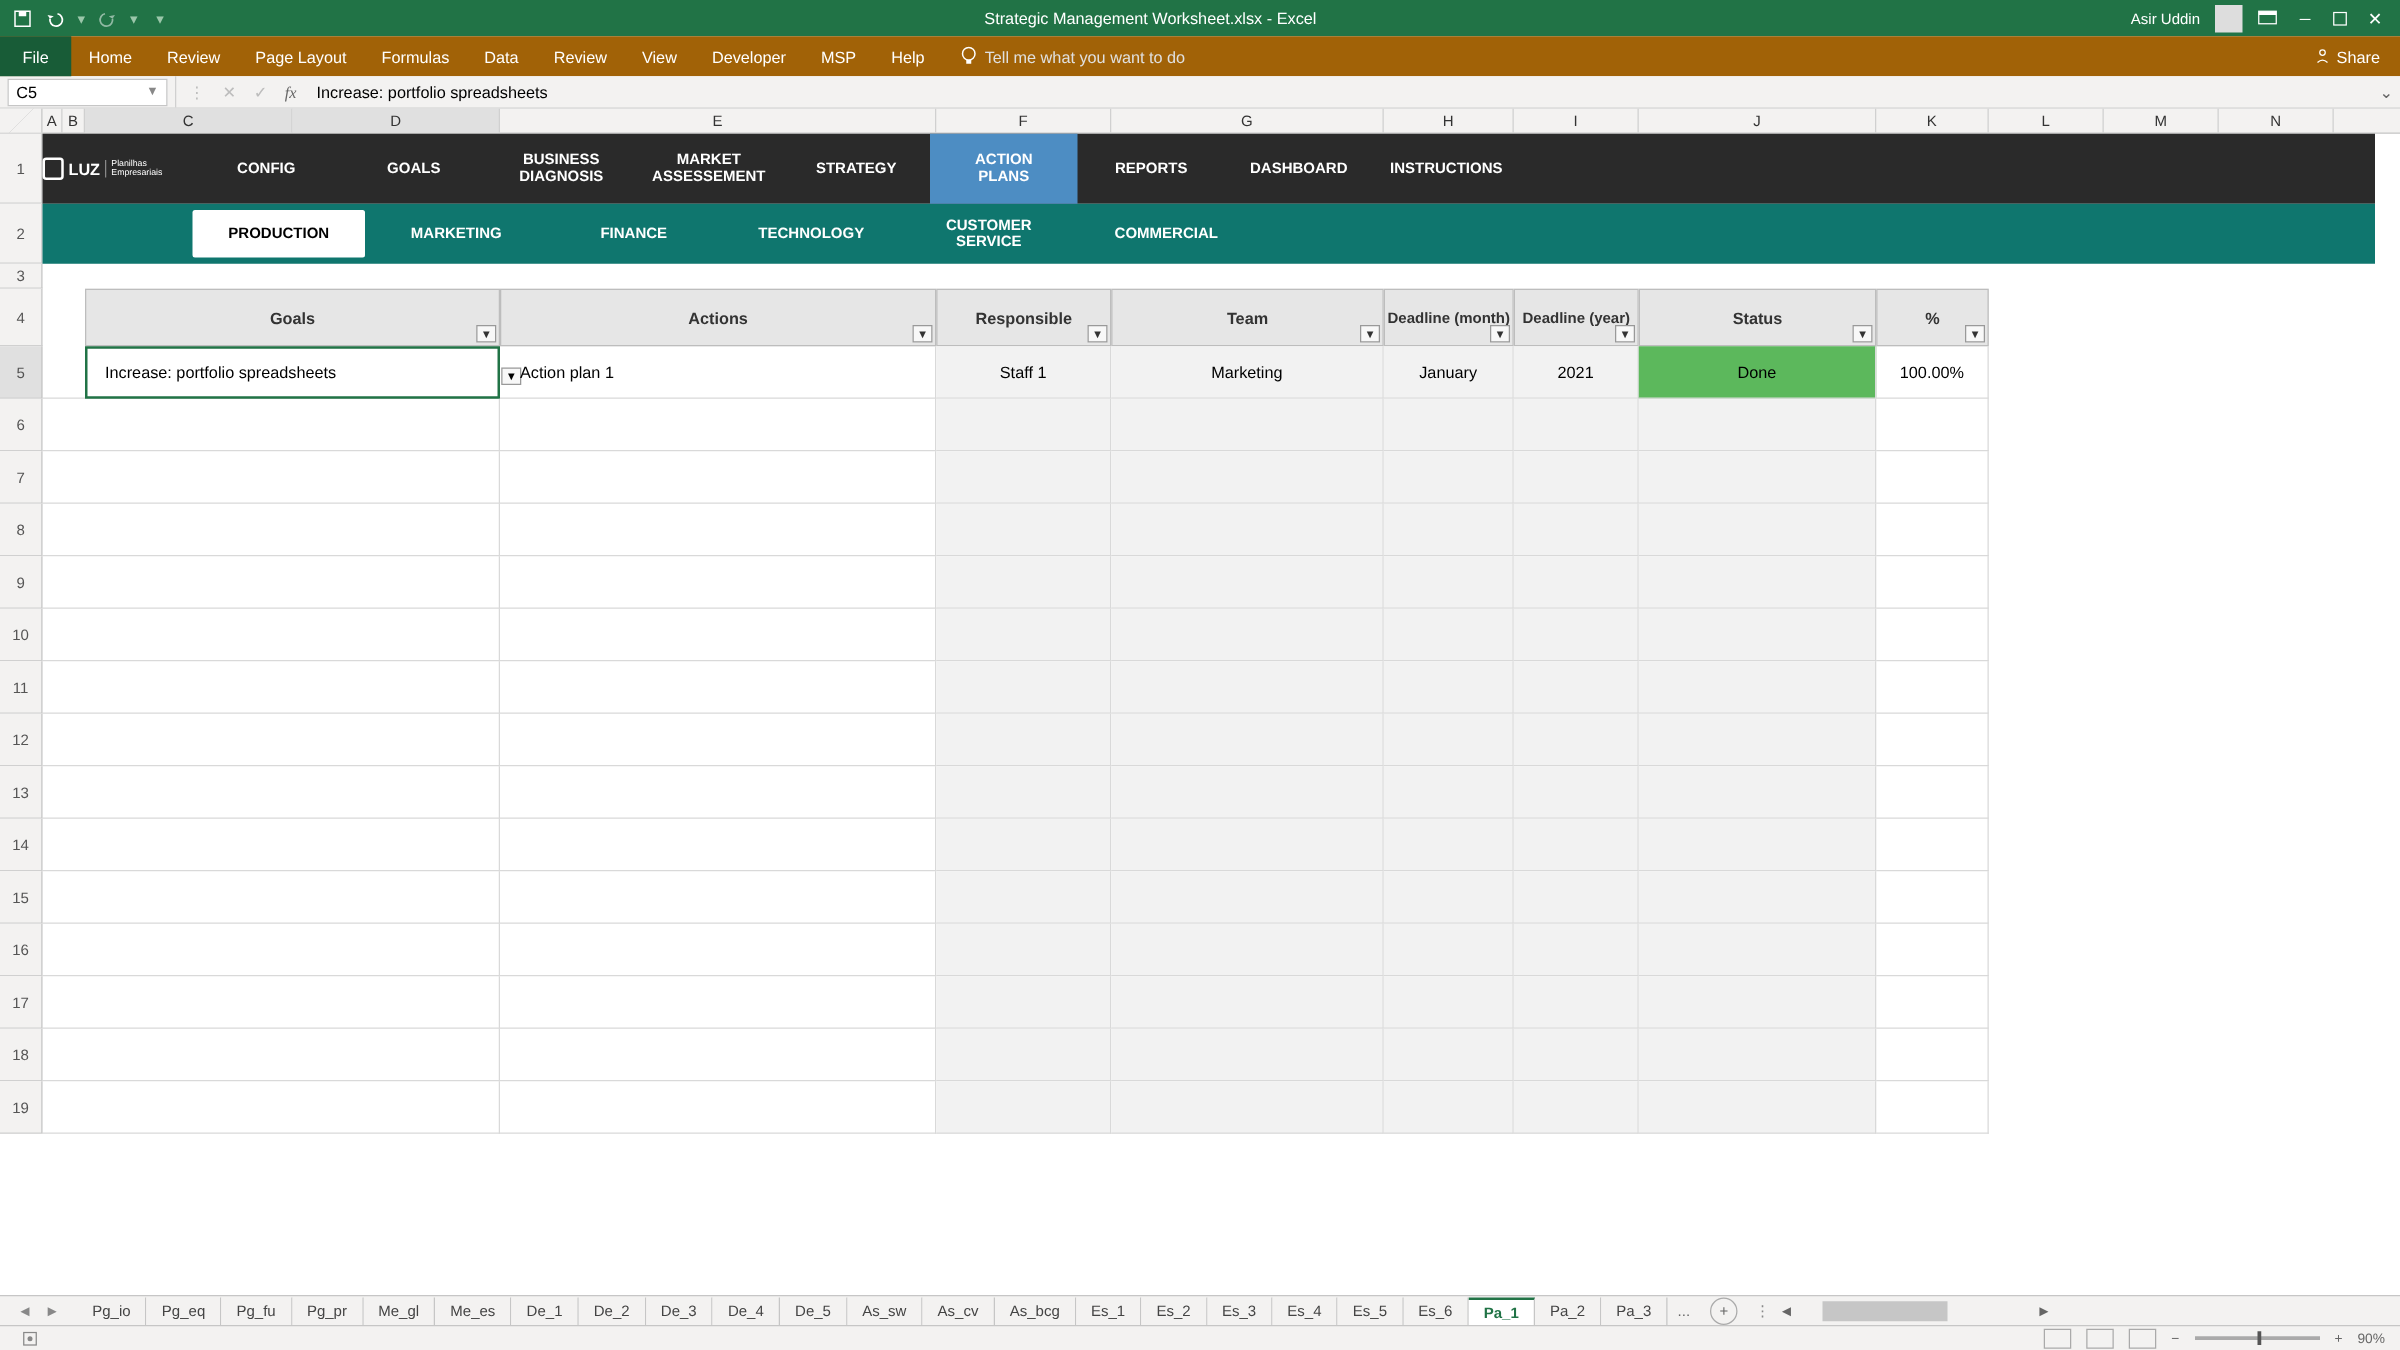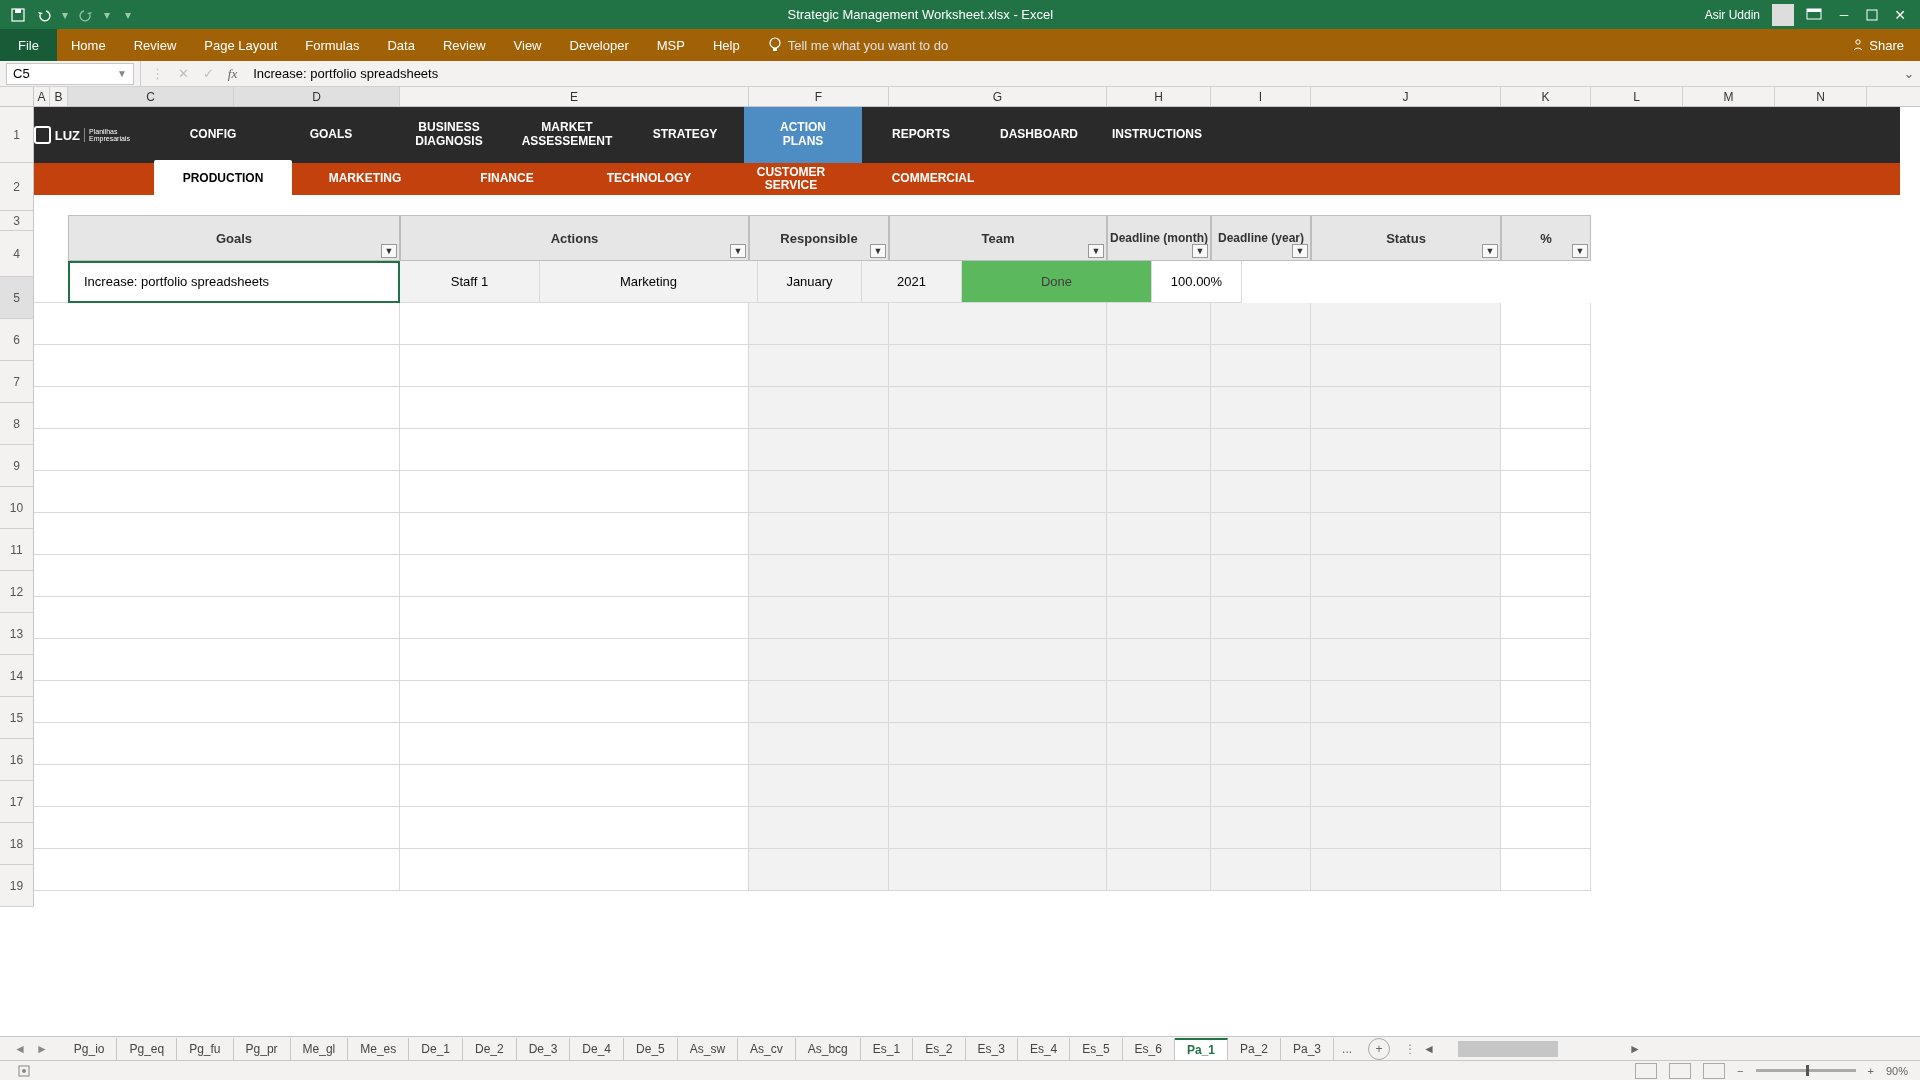--- a/index.html
+++ b/index.html
@@ -34,33 +34,33 @@
   .rowhdrs { width: 34px; }
   .rowhdr { border-bottom: 1px solid #d0d0d0; border-right: 1px solid #c6c6c6; background: #f3f2f1; font-size: 12px; display: flex; align-items: center; justify-content: center; color: #555; }
   .rowhdr.active { background: #e0e0e0; }
   .sheet { position: relative; width: calc(1920px - 34px - 20px); }
   
   .appbar { background: #2a2a2a; height: 56px; display: flex; align-items: center; color: #fff; font-size: 13px; font-weight: bold; }
   .logo { width: 120px; display:flex; align-items:center; justify-content:center; gap:4px; font-size: 11px; font-weight: normal; }
   .logo-circle { width: 18px; height: 18px; border: 2px solid #fff; border-radius: 3px; }
   .app-tab { width: 118px; height: 56px; display: flex; align-items: center; justify-content: center; text-align: center; font-size: 12px; line-height: 1.15; }
   .app-tab.active { background: #4d8dc3; color: #fff; }
-  .subbar { background: #c2410c; height: 32px; display: flex; align-items: center; color: #fff; font-size: 13px; font-weight: bold; padding-left: 120px; }
+  .subbar { background: #0f766e; height: 48px; display: flex; align-items: center; color: #fff; font-size: 13px; font-weight: bold; padding-left: 120px; }
   .sub-tab { width: 138px; height: 38px; display: flex; align-items: center; justify-content: center; text-align: center; font-size: 12px; line-height: 1.1; }
   .sub-tab.active { background: #fff; color: #000; border-radius: 2px; }
   
   .thead-row { display: flex; height: 46px; margin-top: 20px; }
   .th { background: #e6e6e6; border: 1px solid #bdbdbd; font-size: 13px; font-weight: 600; display: flex; align-items: center; justify-content: center; position: relative; color: #333; }
   .th .dd, .td .dd { position: absolute; right: 2px; bottom: 2px; width: 16px; height: 14px; border: 1px solid #999; background: #f8f8f8; font-size: 9px; display: flex; align-items: center; justify-content: center; }
   .tbody-row { display: flex; height: 42px; }
   .td { border-right: 1px solid #d9d9d9; border-bottom: 1px solid #d9d9d9; font-size: 13px; display: flex; align-items: center; padding: 0 16px; position: relative; }
   .td.center { justify-content: center; }
   .td.shaded { background: #f2f2f2; }
   .td.selected { outline: 2px solid #217346; outline-offset: -2px; }
-  .td.done { background: #5cb85c; color: #404040; justify-content: center; }
+  .td.done { background: #5cb85c; color: #000000; justify-content: center; }
   .empty-rows .tbody-row { height: 42px; }
   .colC { width: 332px; } .colE { width: 349px; } .colF { width: 140px; } .colG { width: 218px; }
   .colH { width: 104px; } .colI { width: 100px; } .colJ { width: 190px; } .colK { width: 90px; }
   .left-gap { width: 34px; border-bottom: 1px solid #d9d9d9; }
   
   .sheet-tabs { position: absolute; bottom: 20px; left: 0; right: 0; height: 24px; background: #f3f2f1; display: flex; align-items: center; font-size: 12px; border-top: 1px solid #c6c6c6; }
   .st-nav { display: flex; gap: 10px; padding: 0 14px; color: #888; }
   .st-tab { padding: 0 12px; height: 22px; display: flex; align-items: center; border-right: 1px solid #c6c6c6; background: #f3f2f1; color: #444;}
   .st-tab.active { background: #fff; border-top: 2px solid #217346; color: #217346; font-weight: 600; }
   .st-add { width: 22px; height: 22px; border: 1px solid #aaa; border-radius: 50%; display: flex; align-items:center; justify-content:center; color:#666; margin: 0 8px; }
@@ -280,20 +280,21 @@
           <div class="dd">▼</div>
         </div>
     </div>
 
     <div class="tbody-row">
       <div class="left-gap"></div>
       <div class="td colC selected">
           <span>Increase: portfolio spreadsheets</span>
           <div class="dd" style="right:-18px;bottom:10px;">▼</div>
         </div>
+      <div class="td colE">Action plan 1</div>
       <div class="td colF center shaded">Staff 1</div>
       <div class="td colG center shaded">Marketing</div>
       <div class="td colH center shaded">January</div>
       <div class="td colI center shaded">2021</div>
       <div class="td colJ done">Done</div>
       <div class="td colK center">100.00%</div>
     </div>
 
     <div class="empty-rows" id="empty-rows">
         <div class="tbody-row">

